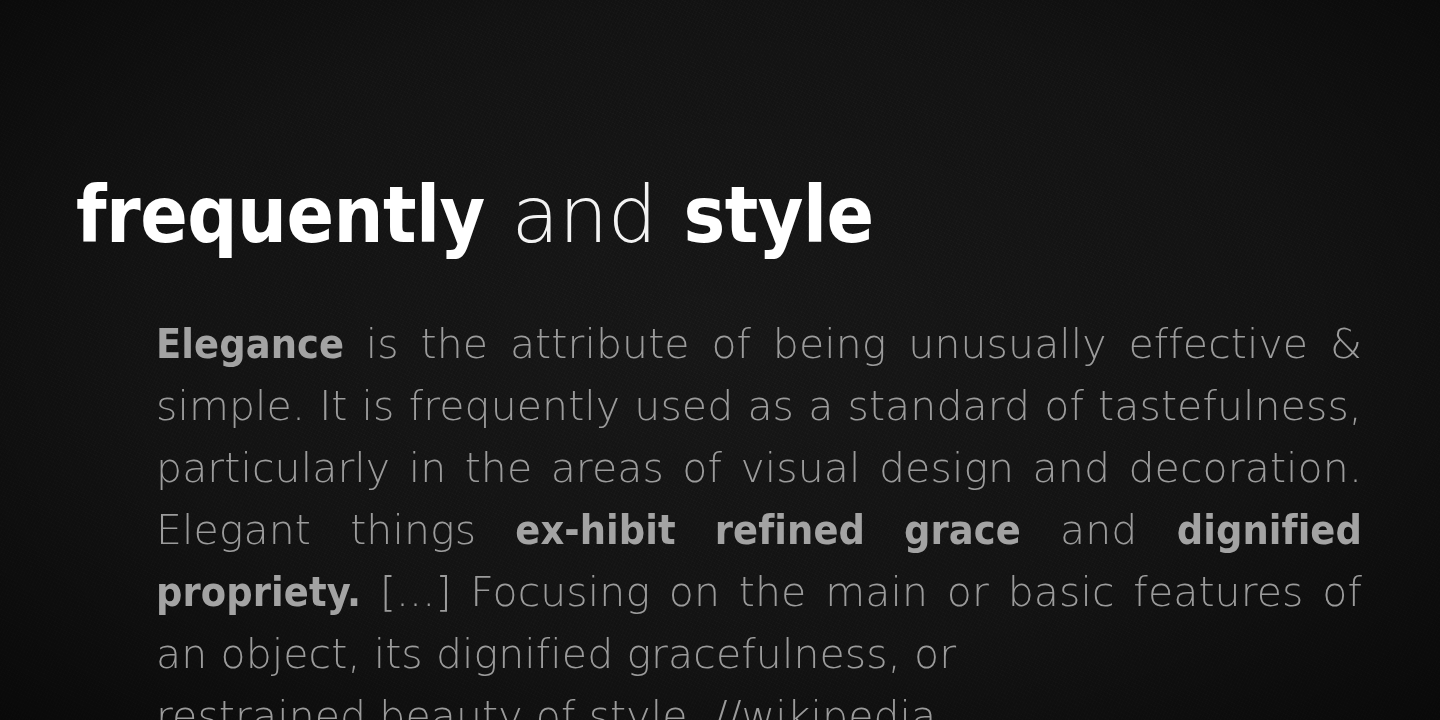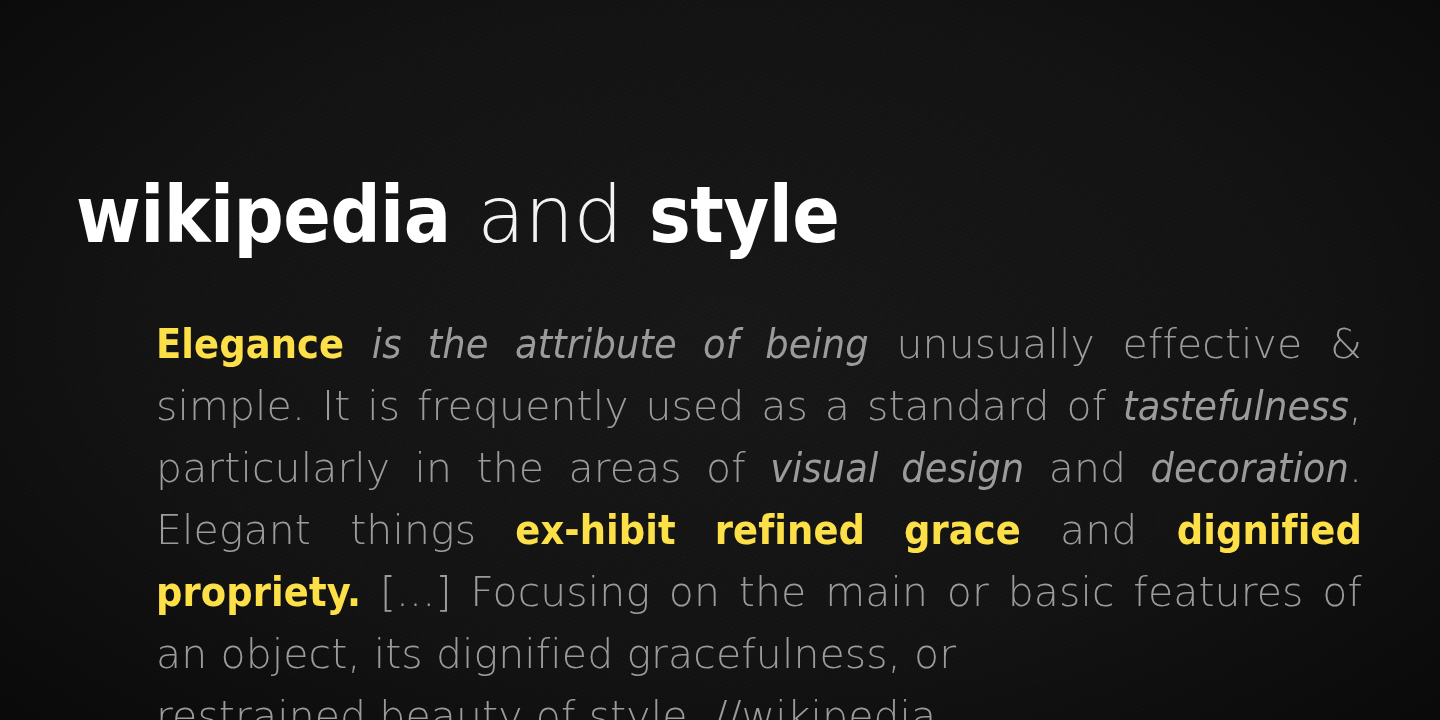--- a/index.html
+++ b/index.html
@@ -90,32 +90,32 @@
     top: 272px;
     width: 1206px;
     font-size: 41px;
     line-height: 62px;
     color: #9b9b9b;
     text-align: justify;
     font-weight: 300;
     font-stretch: condensed;
     letter-spacing: 0.1px;
   }
-  #body-copy .b { font-weight: 700; color: #fde047; }
-  #body-copy .i { font-style: italic; }
+  #body-copy .b { font-weight: 700; color: #a3a3a3; }
+  #body-copy .i { }
   #body-copy .lastline { display: block; text-align: left; }
 </style>
 </head>
 <body>
 
 <div id="poster">
 
   <div id="texture"></div>
   <div id="vignette"></div>
 
   <div id="content">
 
-    <h1 id="headline"><span class="hl-strong">wikipedia</span><span> </span><span class="hl-light">and</span><span> </span><span class="hl-strong">style</span></h1>
+    <h1 id="headline"><span class="hl-strong">frequently</span><span> </span><span class="hl-light">and</span><span> </span><span class="hl-strong">style</span></h1>
 
     <p id="body-copy"><span class="b">Elegance</span><span> </span><span class="i">is the attribute of being</span><span> unusually effective &amp; simple. It is frequently used as a standard of </span><span class="i">tastefulness</span><span>, particularly in the areas of </span><span class="i">visual design</span><span> and </span><span class="i">decoration</span><span>. Elegant things </span><span class="b">ex-hibit refined grace</span><span> and </span><span class="b">dignified propriety.</span><span> [...] Focusing on the main or basic features of an object, its dignified gracefulness, or </span><span class="lastline">restrained beauty of style. //wikipedia</span></p>
 
   </div>
 </div>
 
 </body></html>

